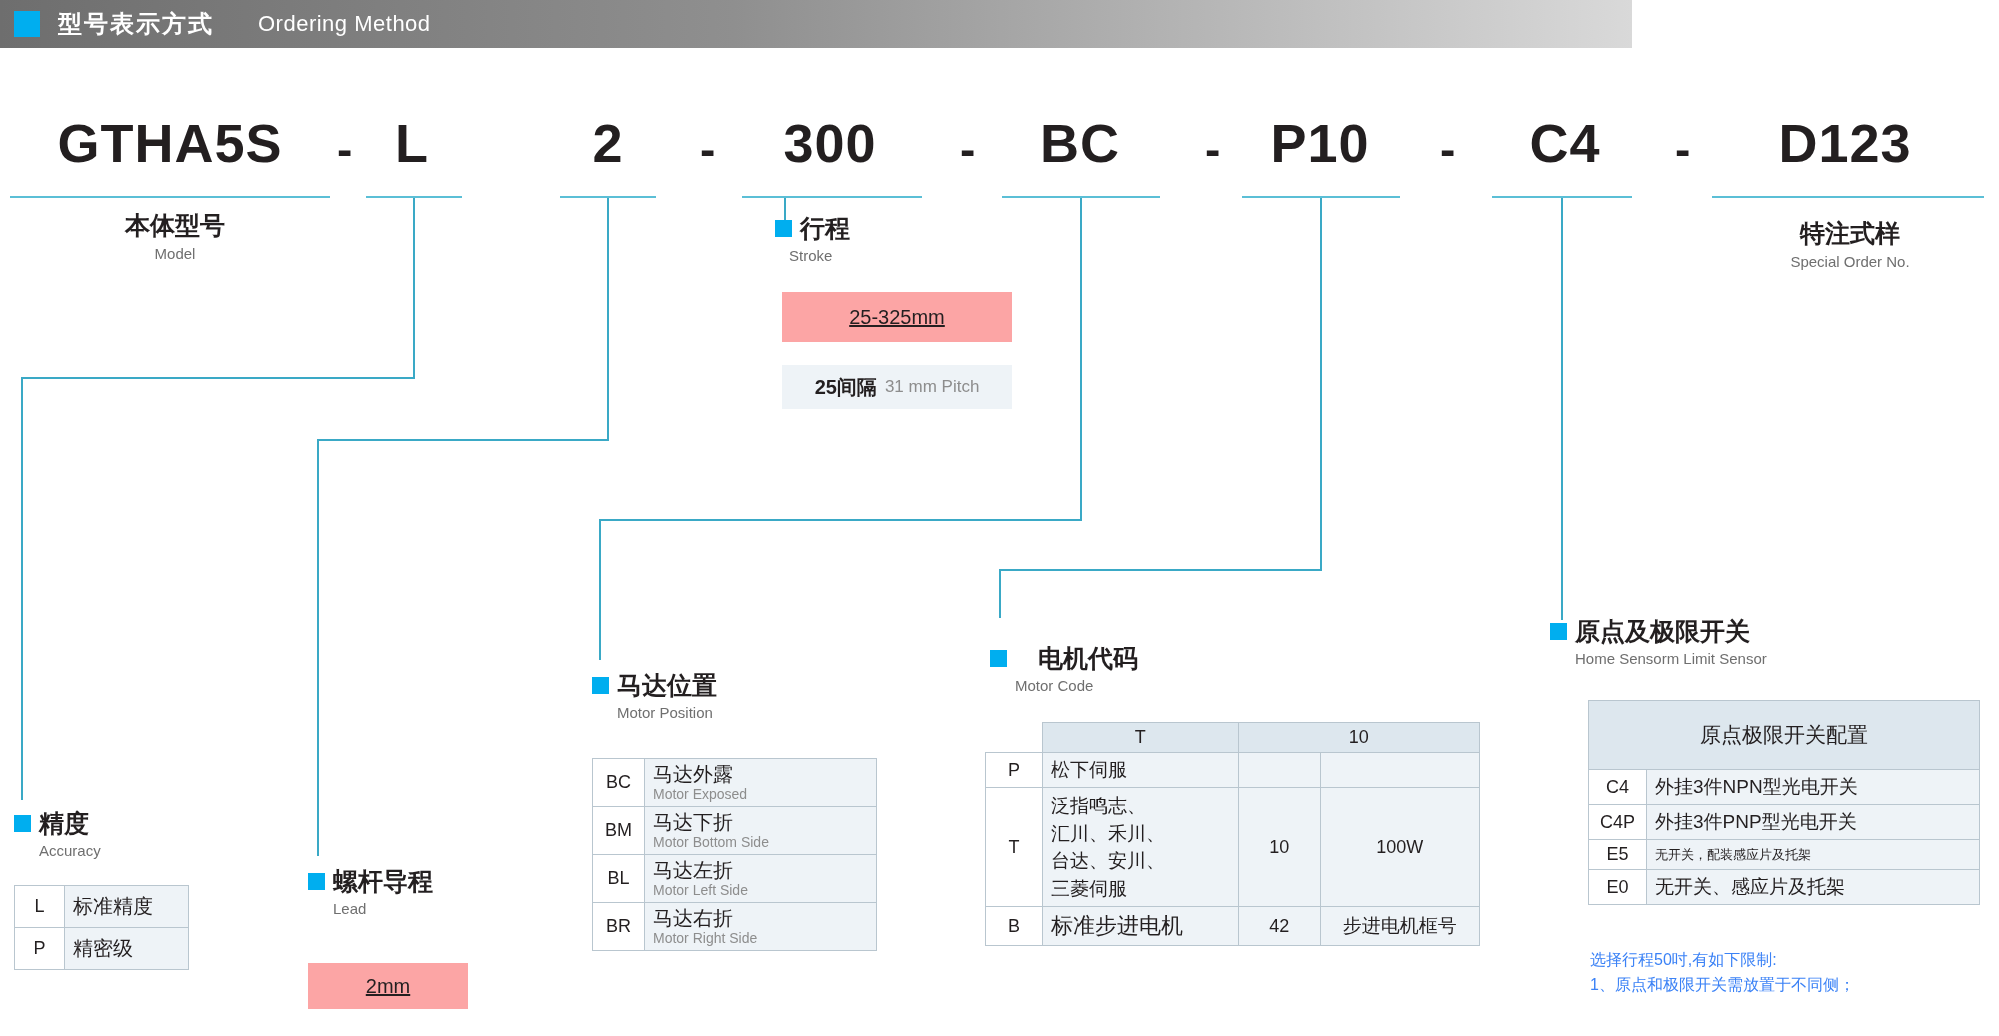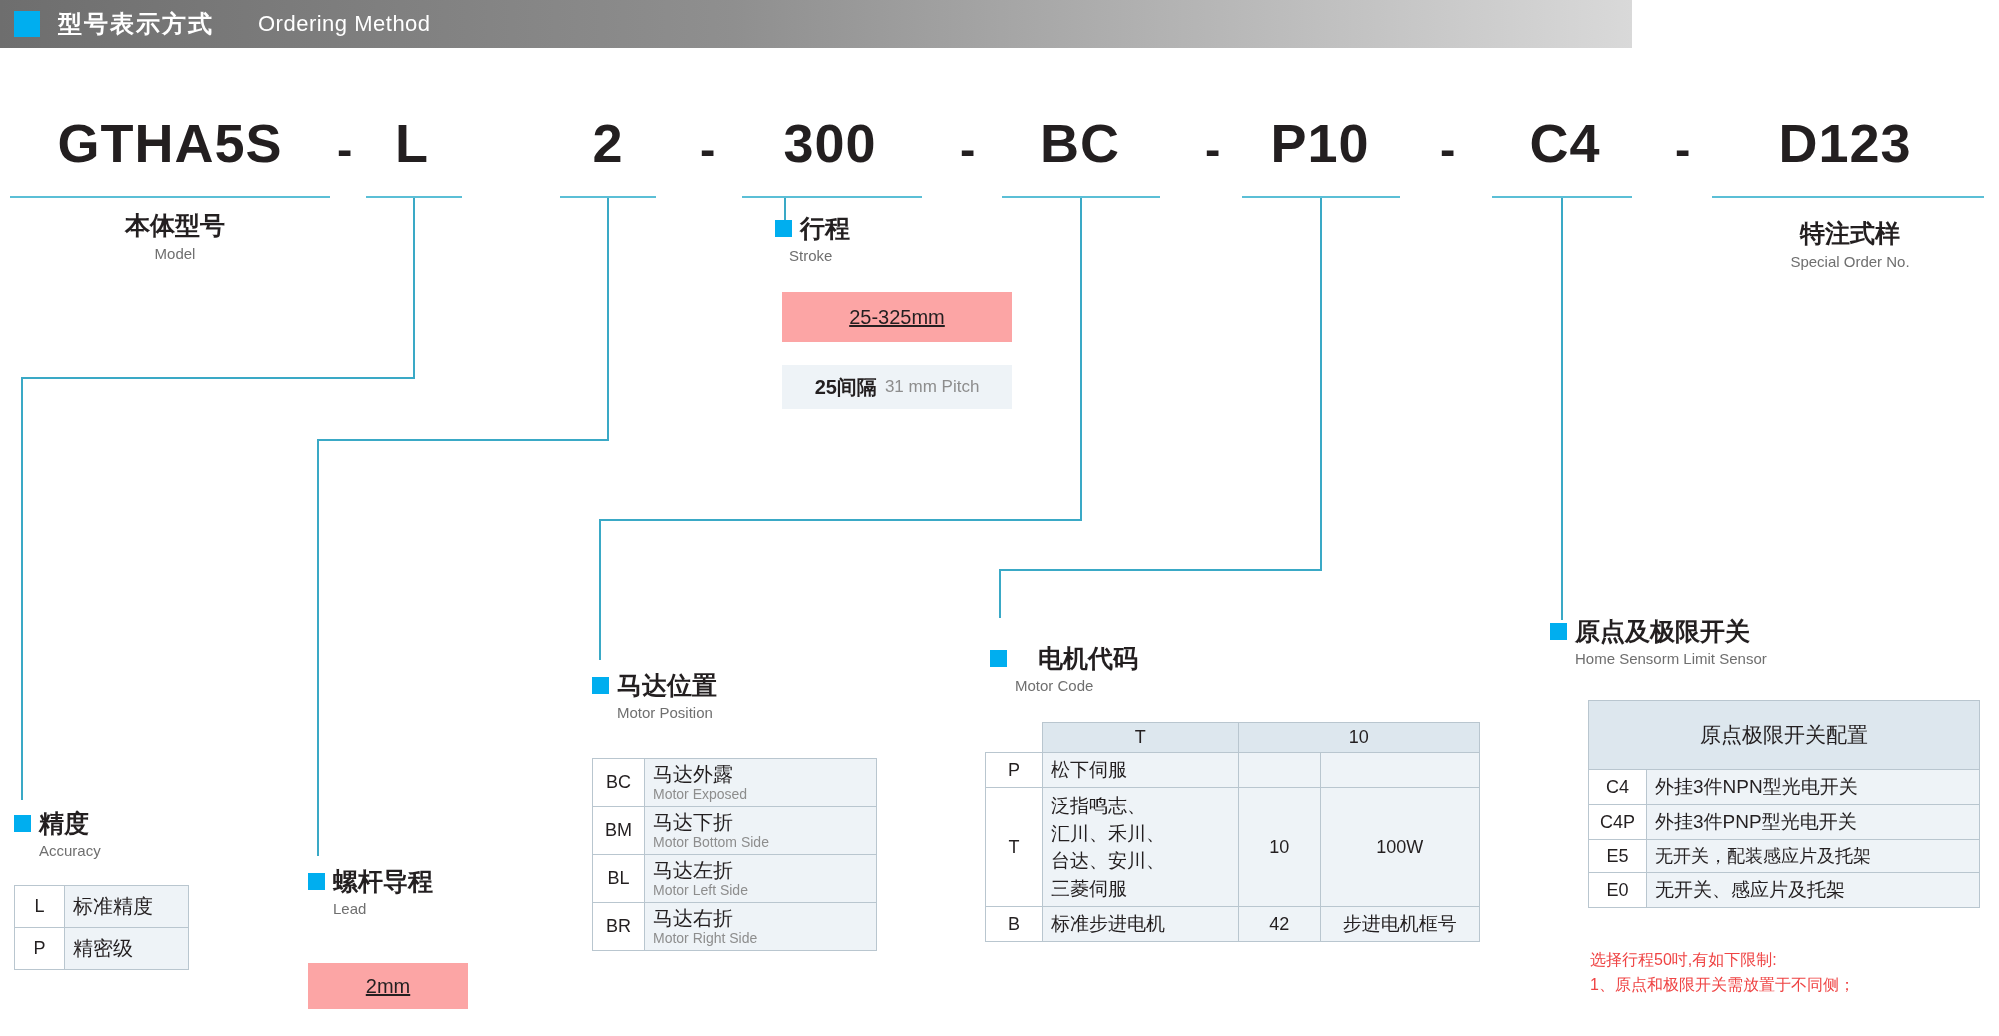--- a/index.html
+++ b/index.html
@@ -64,21 +64,21 @@
     border:1px solid #b9c6cf;
     padding:4px 8px;
     vertical-align:middle;
     font-weight:normal;
   }
   .hdrcell { background:#dde7ee; text-align:center; font-weight:bold;}
   .lightcell { background:#eef3f7;}
   .codecell { text-align:center; width:50px; background:#ffffff;}
   .cn-b { font-size:20px; color:#231f20; line-height:1.15;}
   .en-s { font-size:14px; color:#8d8d8d; line-height:1.15;}
-  .note { position:absolute; font-size:16px; color:#ef4444; line-height:1.55;}
+  .note { position:absolute; font-size:16px; color:#3b82f6; line-height:1.55;}
   .acc-table td { height:42px;}
 </style>
 </head>
 <body>
 
 <div class="header">
   <div class="tag"></div>
   <div class="cn">型号表示方式</div>
   <div class="en">Ordering Method</div>
 </div>
@@ -246,21 +246,21 @@
     <td class="codecell lightcell">T</td>
     <td class="lightcell" style="font-size:19px; line-height:1.45; white-space:pre-line;">泛指鸣志、
 汇川、禾川、
 台达、安川、
 三菱伺服</td>
     <td class="lightcell" style="text-align:center;">10</td>
     <td class="lightcell" style="text-align:center;">100W</td>
   </tr>
   <tr>
     <td class="codecell lightcell">B</td>
-    <td class="lightcell" style="font-size:19px;">标准步进电机</td>
+    <td class="lightcell" style="font-size:22px;">标准步进电机</td>
     <td class="lightcell" style="text-align:center;">42</td>
     <td class="lightcell" style="text-align:center; font-size:19px;">步进电机框号</td>
   </tr>
 </tbody>
   </table>
 
 <div class="blk" style="left:1550px; top:618px;">
   <div style="display:flex; align-items:center;">
     <span class="sq"></span>
     <span class="lbl-cn" style="font-size:25px;">原点及极限开关</span>
@@ -275,21 +275,21 @@
   <tr>
     <td class="codecell lightcell" style="width:58px;">C4</td>
     <td class="lightcell" style="font-size:19px;">外挂3件NPN型光电开关</td>
   </tr>
   <tr>
     <td class="codecell lightcell">C4P</td>
     <td class="lightcell" style="font-size:19px;">外挂3件PNP型光电开关</td>
   </tr>
   <tr>
     <td class="codecell lightcell">E5</td>
-    <td class="lightcell" style="font-size:18px;">无开关，配装感应片及托架</td>
+    <td class="lightcell" style="font-size:13px;">无开关，配装感应片及托架</td>
   </tr>
   <tr>
     <td class="codecell lightcell">E0</td>
     <td class="lightcell" style="font-size:19px;">无开关、感应片及托架</td>
   </tr>
 </tbody>
   </table>
 <div class="note" style="left:1590px; top:948px; width:400px;">
   <div>选择行程50吋,有如下限制:</div>
   <div>1、原点和极限开关需放置于不同侧；</div>

